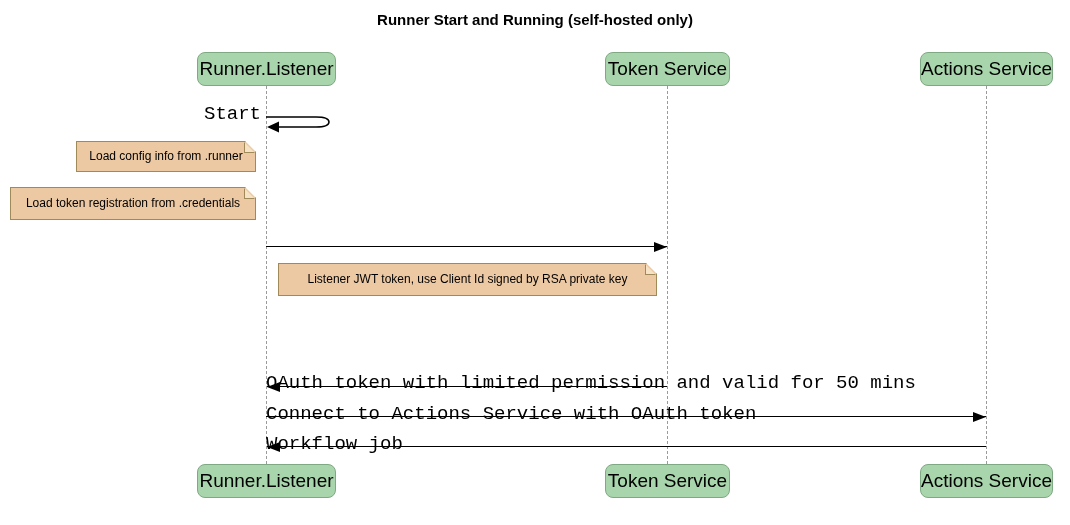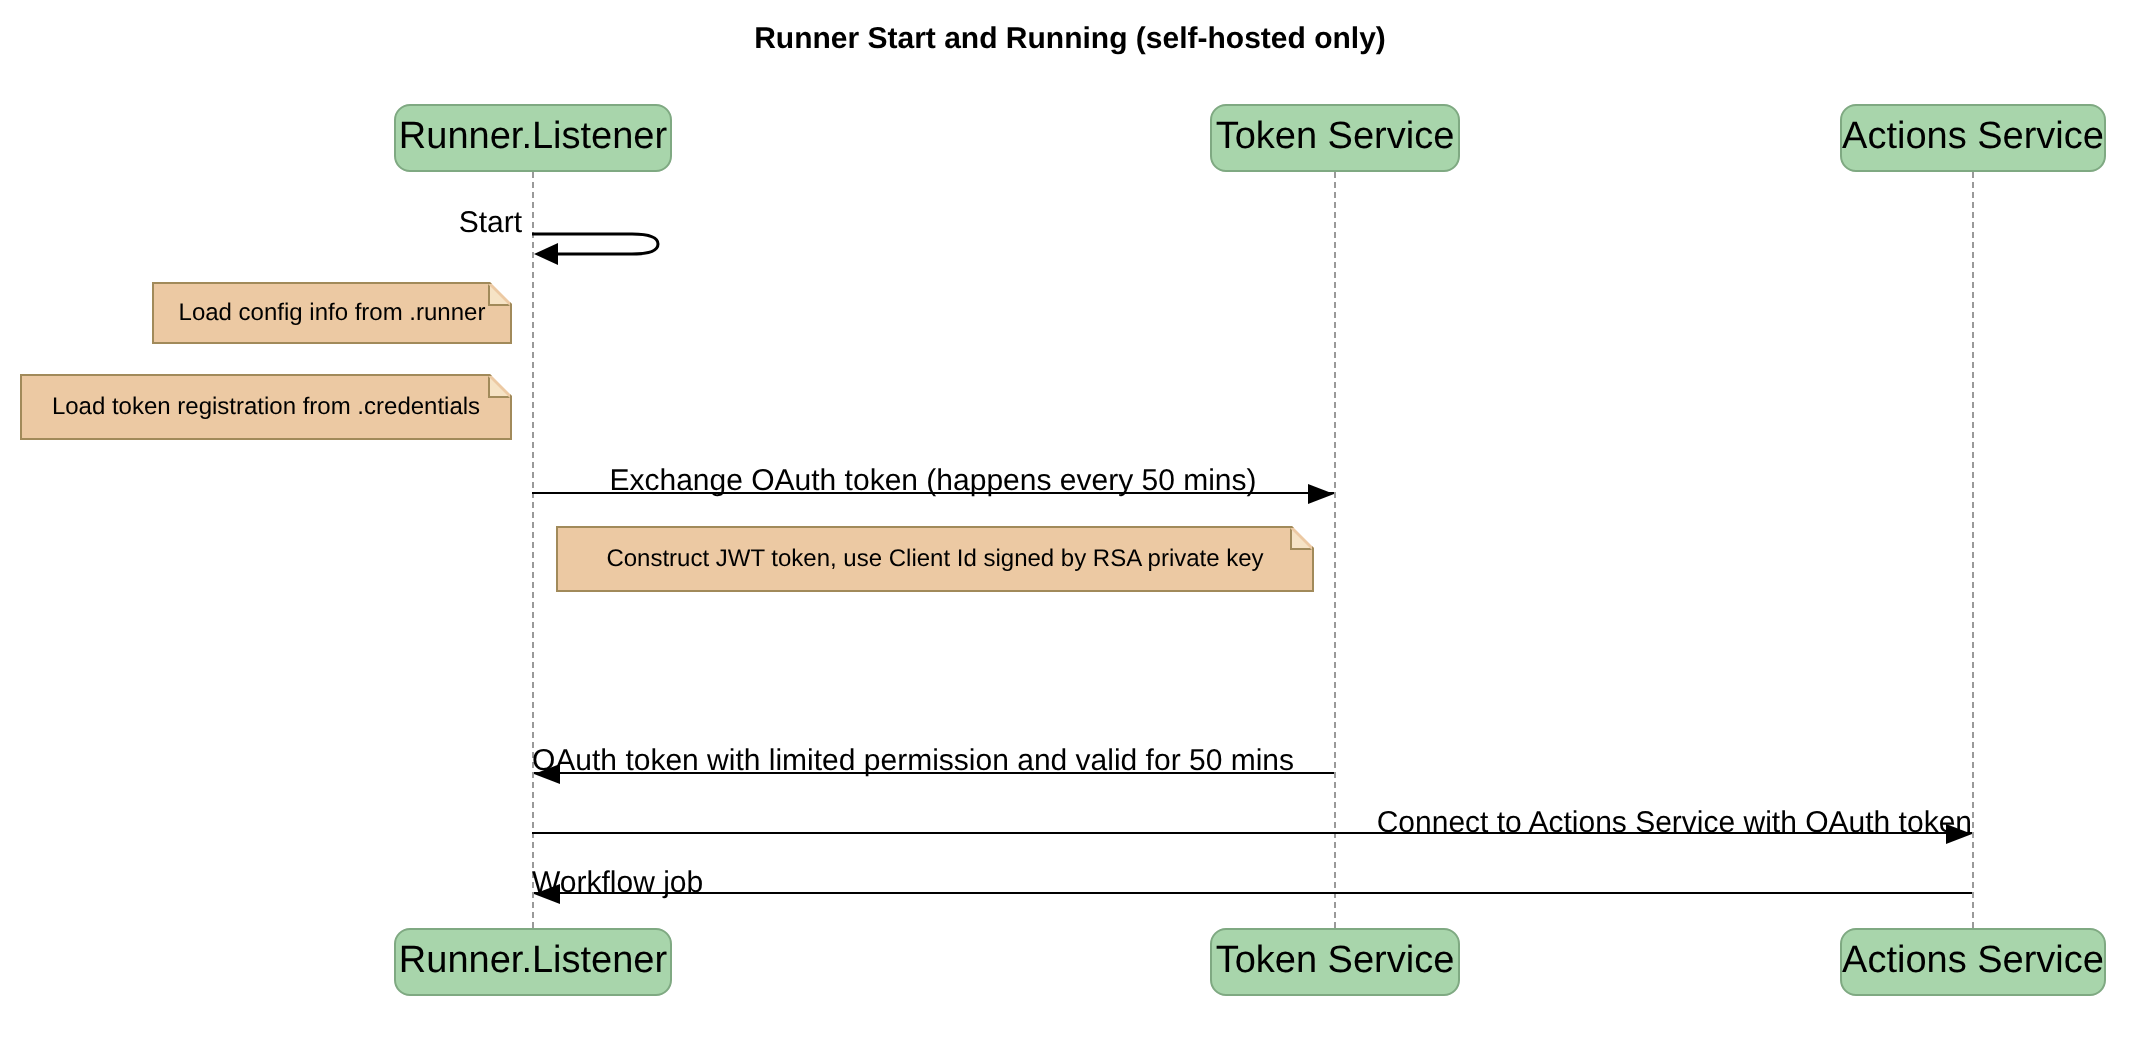--- a/index.html
+++ b/index.html
@@ -22,21 +22,21 @@
   }
   .actor {
     position: absolute; height: 34px; box-sizing: border-box;
     background: var(--participant-fill, #a8d5ab);
     border: 1px solid var(--participant-border, #7fa982);
     border-radius: 8px;
     display: flex; align-items: center; justify-content: center;
     font-size: 19px;
   }
   .msg-label {
-    position: absolute; font-size: 15px; white-space: nowrap;
+    position: absolute; font-size: 19px; white-space: nowrap; font-family: Liberation Mono, monospace;
   }
   .msg-line {
     position: absolute; height: 0;
     border-top: 1.5px solid var(--line, #000);
   }
   .arrow-right {
     position: absolute; width: 0; height: 0;
     border-top: 5px solid transparent; border-bottom: 5px solid transparent;
     border-left: 13px solid var(--line, #000);
   }
@@ -105,35 +105,34 @@
   <div class="note" style="left:76px; top:141px; width:180px; height:31px">
     <div class="note-fold"></div>
     <span class="note-line">Load config info from .runner</span>
   </div>
 
   <div class="note" style="left:10px; top:187px; width:246px; height:33px">
     <div class="note-fold"></div>
     <span class="note-line">Load token registration from .credentials</span>
   </div>
 
-  <div class="msg-label" style="left:266px; top:232px; width:401px; text-align:center">Exchange OAuth token (happens every 50 mins)</div>
   <div class="msg-line" style="left:266px; top:246px; width:401px"></div>
   <div class="arrow-right" style="left:654px; top:242px"></div>
 
   <div class="note" style="left:278px; top:263px; width:379px; height:33px">
     <div class="note-fold"></div>
-    <span class="note-line">Construct JWT token, use Client Id signed by RSA private key</span>
+    <span class="note-line">Listener JWT token, use Client Id signed by RSA private key</span>
   </div>
 
 
   <div class="msg-label" style="left:266px; top:372px; width:401px; text-align:left">OAuth token with limited permission and valid for 50 mins</div>
   <div class="msg-line" style="left:267px; top:386px; width:400px"></div>
   <div class="arrow-left" style="left:267px; top:382px"></div>
 
-  <div class="msg-label" style="left:266px; top:403px; width:720px; text-align:right">Connect to Actions Service with OAuth token</div>
+  <div class="msg-label" style="left:266px; top:403px; width:720px; text-align:left">Connect to Actions Service with OAuth token</div>
   <div class="msg-line" style="left:266px; top:416px; width:720px"></div>
   <div class="arrow-right" style="left:973px; top:412px"></div>
 
   <div class="msg-label" style="left:266px; top:433px; width:720px; text-align:left">Workflow job</div>
   <div class="msg-line" style="left:267px; top:446px; width:719px"></div>
   <div class="arrow-left" style="left:267px; top:442px"></div>
 
 </div>
 
 </body></html>

